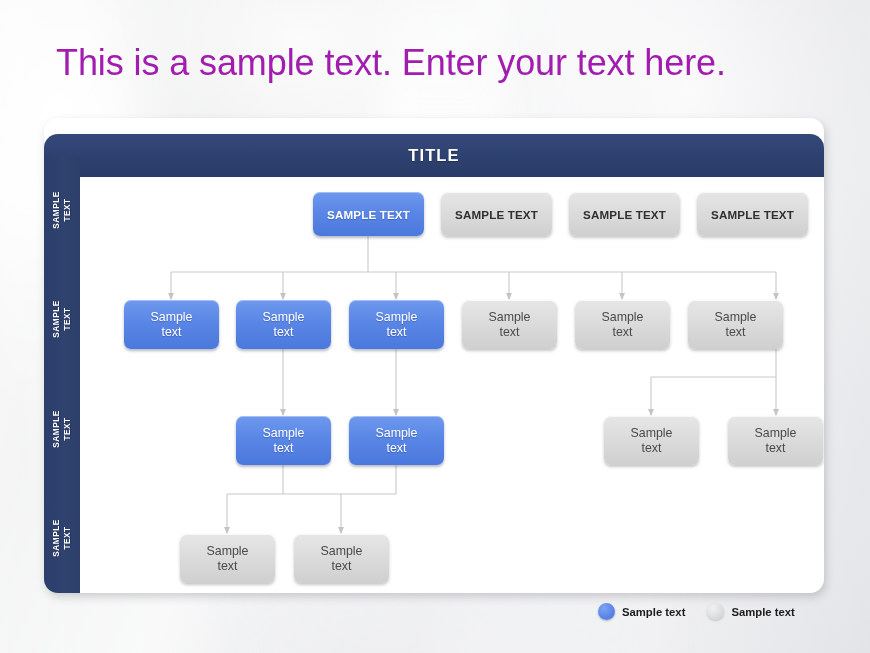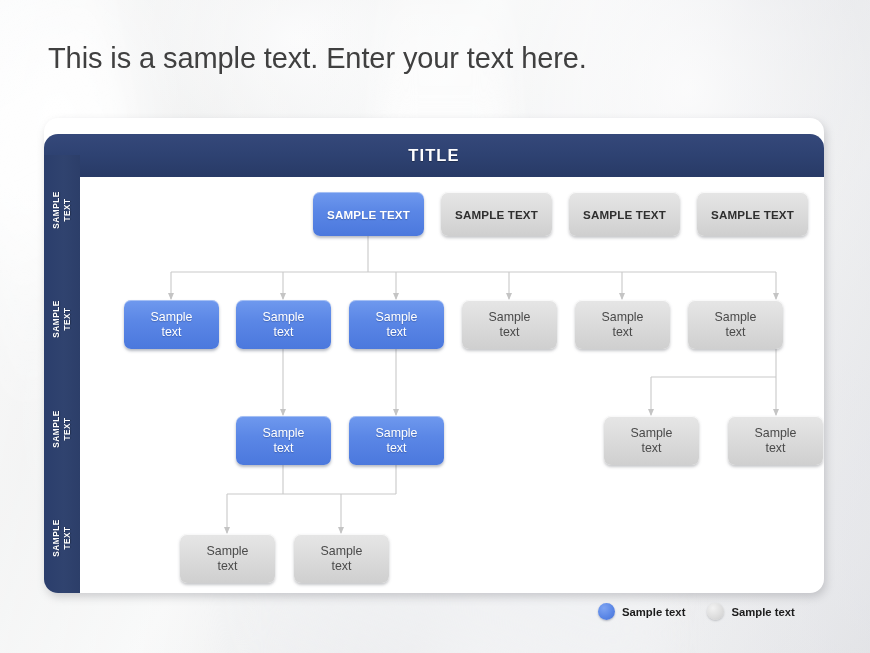--- a/index.html
+++ b/index.html
@@ -52,24 +52,24 @@
     position: absolute;
     left: 240px; top: 420px;
     width: 420px; height: 260px;
     background: linear-gradient(200deg, rgba(255,255,255,0.0) 0%, rgba(240,241,243,0.85) 55%, rgba(255,255,255,0.0) 100%);
     filter: blur(20px);
   }
 
   
   #headline {
     position: absolute;
-    left: 48px;
+    left: 56px;
     top: 42px;
-    font-size: 29px;
-    color: #404040;
+    font-size: 36px;
+    color: #a21caf;
     letter-spacing: -0.1px;
     white-space: nowrap;
   }
 
   
   #card {
     position: absolute;
     left: 44px;
     top: 118px;
     width: 780px;

